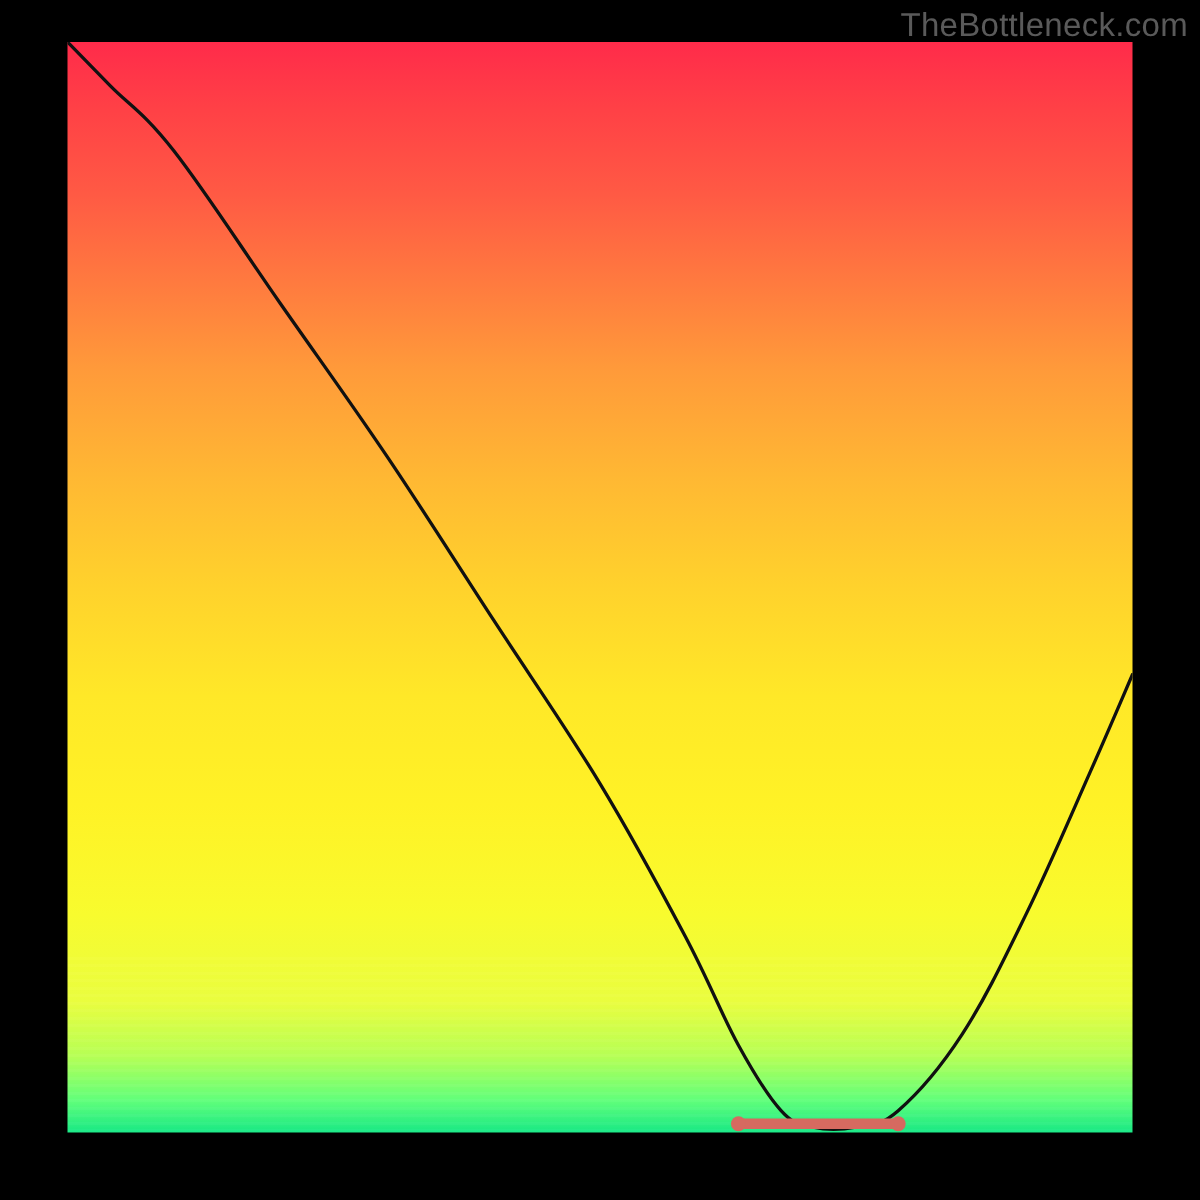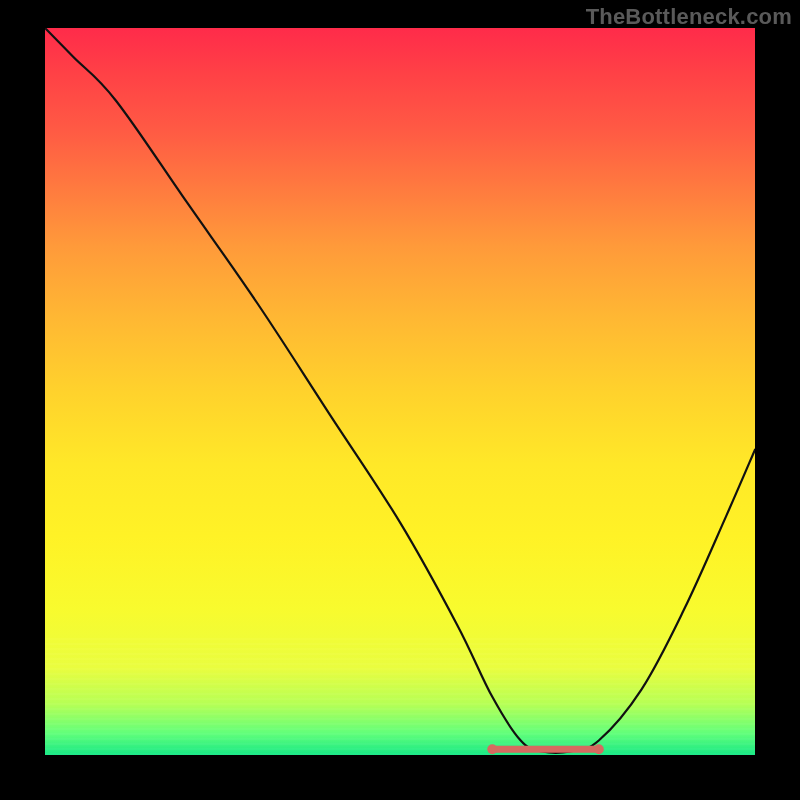--- a/index.html
+++ b/index.html
@@ -16,21 +16,21 @@
     width: 800px;
     height: 800px;
     background: #000;
   }
   .watermark {
     position: absolute;
     top: 4px;
     right: 8px;
     color: #5a5a5a;
     font-size: 22px;
-    font-weight: 700;
+    font-weight: 400;
     letter-spacing: 0.2px;
     z-index: 5;
   }
   .plot-area {
     position: absolute;
     left: 45px;
     top: 28px;
     width: 710px;
     height: 727px;
     overflow: hidden;

